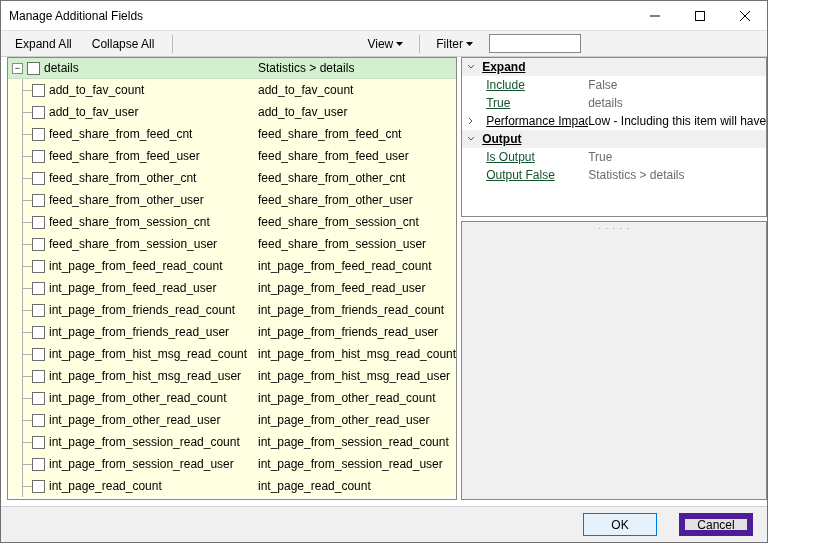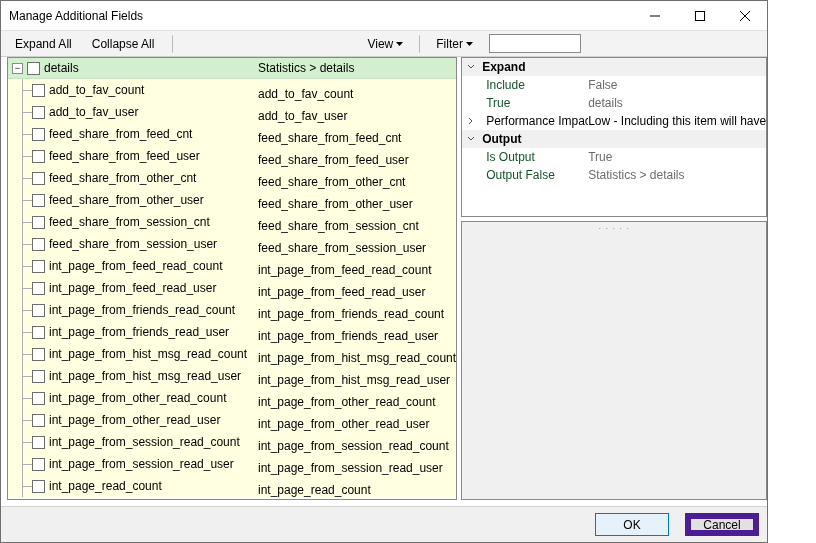--- a/index.html
+++ b/index.html
@@ -21,40 +21,40 @@
   .body { flex:1; display:flex; min-height:0; border-top:1px solid #fff; }
   .left-pane { width:515px; display:flex; flex-direction:column; border:1px solid #888; margin:0 0 0 6px; margin-top:-1px; margin-bottom:6px; background:#fff; position:relative; }
   .right-col { flex:1; display:flex; flex-direction:column; margin:0 6px 6px 4px; margin-top:-1px; }
   
   .tree-scroll { flex:1; overflow-y:scroll; overflow-x:hidden; background:#fff; }
   .tree-header { display:flex; align-items:center; height:21px; background:#d2f0cd; border-bottom:1px solid #cce0c8; padding-left:4px; }
   .plusminus { width:11px; height:11px; border:1px solid #8a8a8a; display:flex; align-items:center; justify-content:center; font-size:9px; line-height:1; margin-right:4px; background:#fff; }
   .chk { width:13px; height:13px; border:1px solid #6d6d6d; margin-right:4px; background:#fff; }
   .hdr-col1 { width:246px; display:flex; align-items:center; }
   .hdr-col2 { flex:1; }
-  .row { display:flex; align-items:flex-end; height:22px; background:#ffffe1; padding-left:4px; }
+  .row { display:flex; align-items:center; height:22px; background:#ffffe1; padding-left:4px; }
   .twig { width:20px; display:flex; justify-content:center; }
   .twig .v { width:1px; height:22px; background:#b0b0b0; position:relative; }
   .twig .v::after { content:""; position:absolute; width:10px; height:1px; background:#b0b0b0; top:11px; left:0; }
   .row .col1 { width:246px; display:flex; align-items:center; }
   .row .col2 { flex:1; color:#000; }
   .row .name { }
   
   .prop-panel { border:1px solid #888; background:#fff; height:160px; overflow:hidden; }
   .lower-panel { border:1px solid #888; background:#f0f0f0; flex:1; margin-top:4px; position:relative; }
   .grip { position:absolute; top:-1px; left:50%; transform:translateX(-50%); font-size:9px; color:#888; letter-spacing:1px; }
   .prop-row { display:flex; height:18px; align-items:center; }
   .prop-collapse { width:18px; display:flex; justify-content:center; color:#555; font-size:10px; }
-  .prop-label { width:108px; padding-left:2px; white-space:nowrap; overflow:hidden; }
+  .prop-label { width:108px; padding-left:2px; white-space:nowrap; overflow:hidden;text-decoration:underline; }
   .prop-label.indent { padding-left:6px; color:#14532d; }
   .prop-val { flex:1; color:#6b6b6b; white-space:nowrap; overflow:hidden; }
   .prop-group { font-weight:bold; }
   .prop-header-row { background:#f0f0f0; }
   
-  .footer { height:36px; display:flex; align-items:center; justify-content:flex-end; padding:0 8px; gap:16px; border-top:1px solid #d0d0d0; background:#f0f0f0; }
+  .footer { height:36px; display:flex; align-items:center; justify-content:flex-end; padding:0 14px; gap:22px; border-top:1px solid #d0d0d0; background:#f0f0f0; }
   .btn { width:74px; height:23px; border:6px solid #4c1d95; background:#e1e1e1; display:flex; align-items:center; justify-content:center; }
   .btn.default { border:1px solid #0078d7; background:#e5f1fb; }
   svg { display:block; }
 </style>
 </head>
 <body>
 
 <div class="window">
 
   <div class="titlebar">

